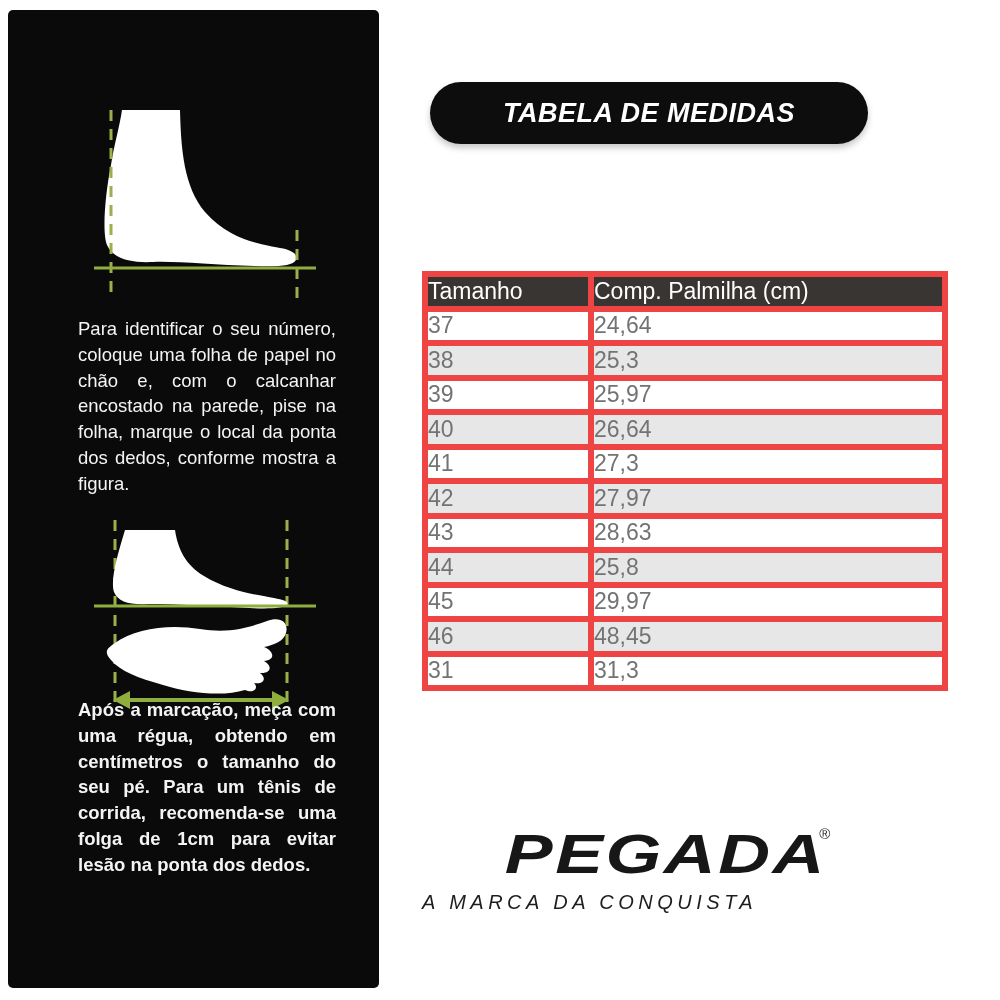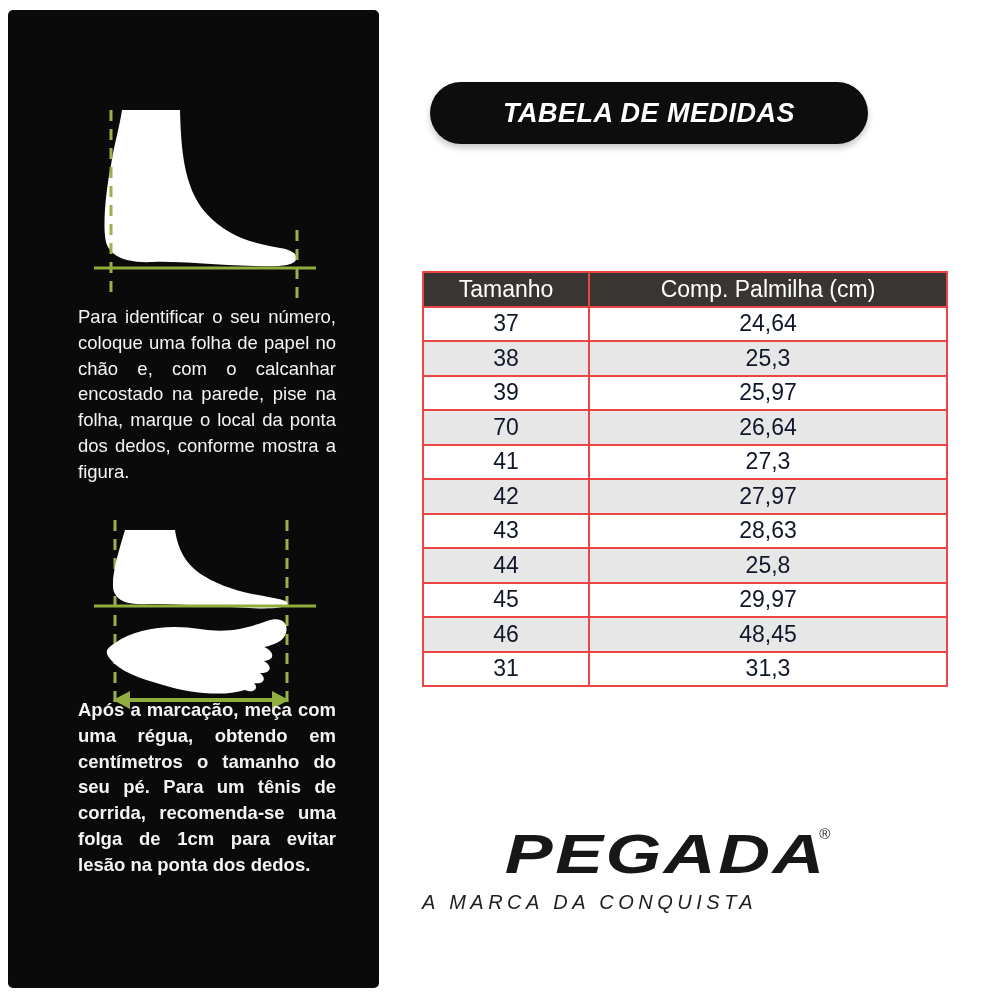--- a/index.html
+++ b/index.html
@@ -29,21 +29,21 @@
   .fig2 { left: 72px; top: 498px; width: 240px; height: 210px; }
   .para {
     position: absolute;
     left: 70px;
     width: 258px;
     color: #f4f4f4;
     font-size: 18.5px;
     line-height: 25.8px;
     text-align: justify;
   }
-  .para1 { top: 294px; }
+  .para1 { top: 306px; }
   .para2 { top: 687px; font-weight: bold; }
 
   
   .title-pill {
     position: absolute;
     left: 430px; top: 82px;
     width: 438px; height: 62px;
     background: #0d0d0d;
     border-radius: 31px;
     display: flex;
@@ -61,36 +61,36 @@
 
   
   .size-table {
     position: absolute;
     left: 422px; top: 271px;
     width: 526px;
     border-collapse: collapse;
     table-layout: fixed;
   }
   .size-table th, .size-table td {
-    border: 2px solid #ef4444;
-    text-align: center;
+    border: 6px solid #ef4444;
+    text-align: left;
     vertical-align: middle;
     height: 34.5px;
     padding: 0;
   }
   .size-table th {
     background: #383533;
     color: #ffffff;
     font-weight: normal;
     font-size: 23px;
   }
   .size-table col.c1 { width: 166px; }
   .size-table td {
     background: #ffffff;
-    color: #0f172a;
+    color: #737373;
     font-size: 23px;
   }
   .size-table tbody tr:nth-child(even) td { background: #e7e7e7; }
 
   
   .brand {
     position: absolute;
     left: 422px; top: 826px;
     width: 526px;
     text-align: left;
@@ -180,21 +180,21 @@
         </tr>
         <tr>
           <td>38</td>
           <td>25,3</td>
         </tr>
         <tr>
           <td>39</td>
           <td>25,97</td>
         </tr>
         <tr>
-          <td>70</td>
+          <td>40</td>
           <td>26,64</td>
         </tr>
         <tr>
           <td>41</td>
           <td>27,3</td>
         </tr>
         <tr>
           <td>42</td>
           <td>27,97</td>
         </tr>

